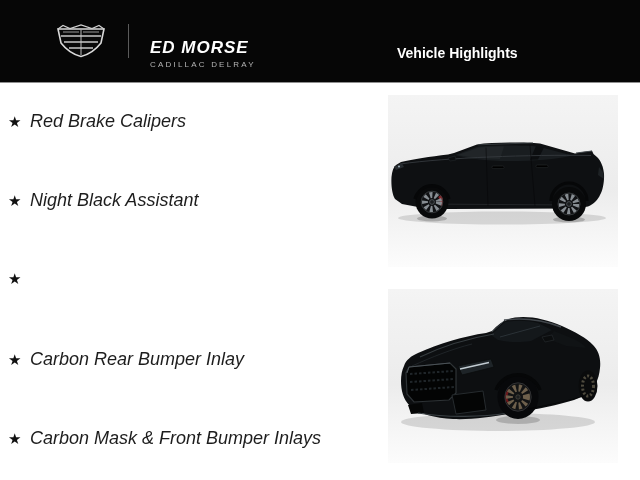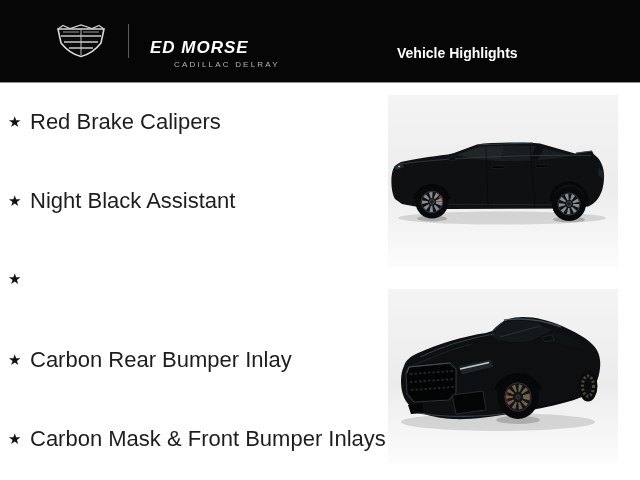--- a/index.html
+++ b/index.html
@@ -7,29 +7,29 @@
         font-family:"Liberation Sans",sans-serif;}
 
   
   .header{position:absolute;top:0;left:0;width:640px;height:83px;background:#060606;
           border-bottom:1px solid #8f8f8f;box-sizing:border-box;}
   .crest{position:absolute;left:55px;top:24px;width:52px;height:34px;}
   .brand-divider{position:absolute;left:128px;top:24px;width:1px;height:34px;background:#5a5a5a;}
   .brand-text{position:absolute;left:150px;top:39px;}
   .brand-name{color:#ffffff;font-size:17px;font-weight:700;font-style:italic;
               letter-spacing:1px;line-height:17px;white-space:nowrap;}
-  .brand-sub{color:#b5b5b5;font-size:8px;letter-spacing:2.2px;margin-top:4px;white-space:nowrap;margin-left:24px;}
+  .brand-sub{color:#b5b5b5;font-size:8px;letter-spacing:2.2px;margin-top:4px;white-space:nowrap;}
   .page-title{position:absolute;left:397px;top:29px;color:#ffffff;font-size:14px;
               font-weight:700;white-space:nowrap;margin-top:16px;}
 
   
   .features{list-style:none;margin:0;padding:0;}
   .feature{position:absolute;left:8px;display:flex;align-items:center;}
   .feature .star{font-size:15px;color:#111111;width:22px;flex:0 0 22px;line-height:18px;}
-  .feature .label{font-size:22px;color:#1d1d1d;line-height:19px;white-space:nowrap;}
+  .feature .label{font-size:18px;color:#1d1d1d;line-height:19px;white-space:nowrap;font-style:italic;}
   .f0{top:112px;} .f1{top:191px;} .f2{top:270px;} .f3{top:350px;} .f4{top:429px;}
 
   
   .photo{position:absolute;left:388px;width:230px;margin:0;padding:0;
          background:linear-gradient(180deg,#f4f4f4 0%,#ececec 55%,#f3f3f3 74%,#fcfcfc 100%);}
   .photo-side{top:95px;height:172px;}
   .photo-front{top:289px;height:174px;}
   .photo svg{display:block;width:100%;height:100%;}
 </style>
 </head>

